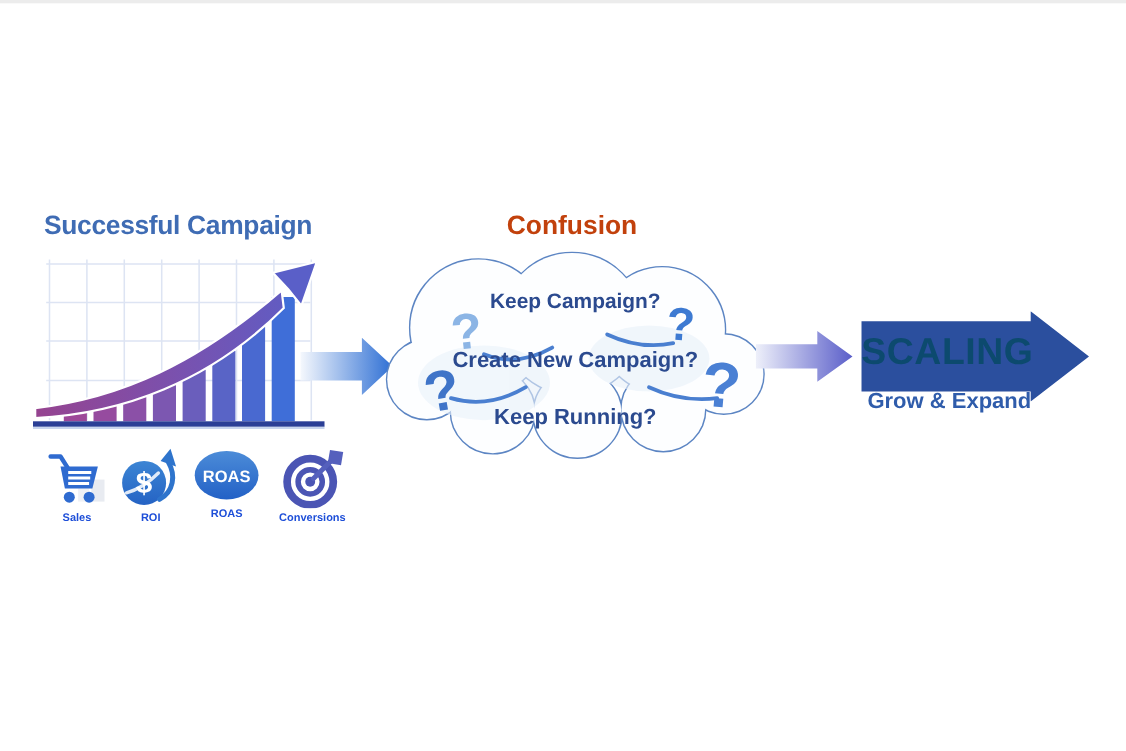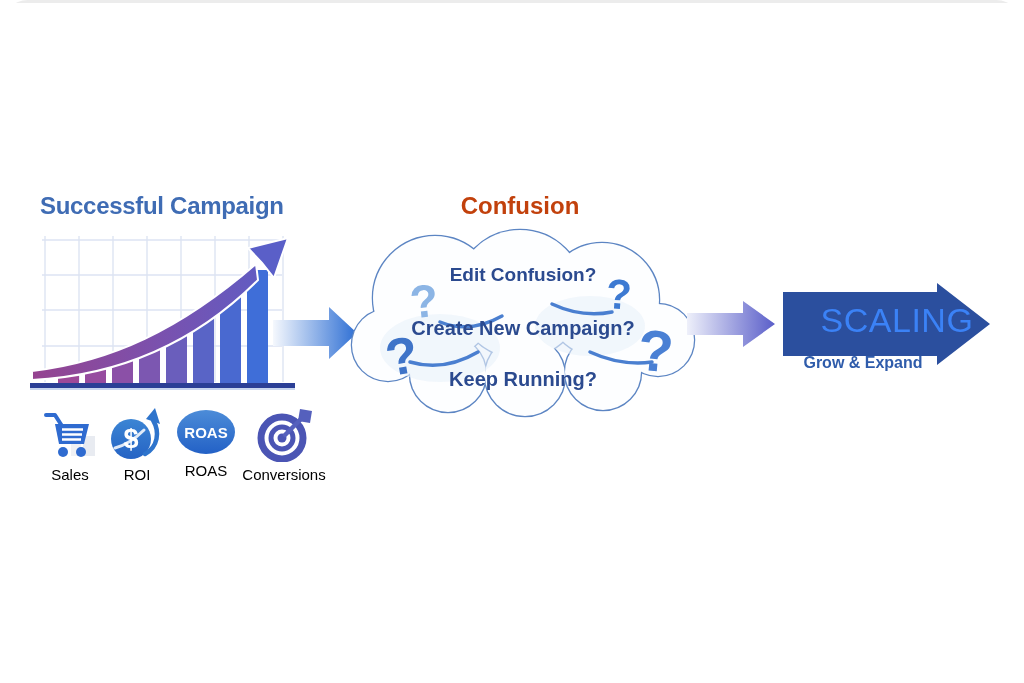--- a/index.html
+++ b/index.html
@@ -1,37 +1,37 @@
 <!DOCTYPE html>
 <html><head>
 <meta charset="utf-8">
 <style>
   html,body{margin:0;padding:0;background:#ffffff;}
   #canvas{
     position:relative;width:1024px;height:683px;background:#ffffff;
-    overflow:hidden;font-family:"Liberation Sans",sans-serif;border-radius:28px;
+    overflow:hidden;font-family:"Liberation Sans",sans-serif;
   }
   .abs{position:absolute;}
   #top-edge{left:0;top:0;width:1024px;height:3px;background:#ececec;}
 
   
   #left-title{
     left:40px;top:192px;width:300px;
     font-size:24px;font-weight:700;letter-spacing:-0.3px;color:#3f6cb4;
   }
   #chart-svg{left:30px;top:230px;}
   .metric{
     display:flex;flex-direction:column;align-items:center;gap:4px;top:406px;
   }
   #metric-0{left:36px;width:68px;}
   #metric-1{left:104px;width:66px;}
   #metric-2{left:172px;width:68px;}
   #metric-3{left:238px;width:92px;justify-content:space-between;}
   .metric-label{
-    font-size:15px;font-weight:400;color:#000000;text-align:center;white-space:nowrap;
+    font-size:10px;font-weight:700;color:#1d4ed8;text-align:center;white-space:nowrap;
   }
 
   
   #mid-title{
     left:420px;top:192px;width:200px;text-align:center;
     font-size:24px;font-weight:700;color:#c2410c;
   }
   #cloud-svg{left:350px;top:228px;}
   .cloud-q{
     left:373px;width:300px;text-align:center;
@@ -47,25 +47,25 @@
   #qmark-3{left:638px;top:322px;font-size:58px;transform:rotate(5deg);}
 
   
   #connector-left{left:273px;top:304px;}
   #connector-right{left:687px;top:299px;}
 
   
   #scaling-arrow-svg{left:783px;top:283px;}
   #scaling-text{
     left:783px;top:300px;width:156px;text-align:center;
-    font-size:34px;font-weight:400;letter-spacing:0.5px;color:#3b82f6;line-height:40px;margin-left:36px;
+    font-size:34px;font-weight:700;letter-spacing:0.5px;color:#0c4a6e;line-height:40px;
   }
   #scaling-sub{
     left:783px;top:354px;width:160px;text-align:center;
-    font-size:16px;font-weight:700;color:#2f5cab;white-space:nowrap;
+    font-size:20px;font-weight:700;color:#2f5cab;white-space:nowrap;
   }
 </style>
 </head>
 <body>
 
 <div id="canvas">
 
   <div id="top-edge" class="abs"></div>
 
   <div id="left-title" class="abs">Successful Campaign</div>
@@ -196,21 +196,21 @@
       <ellipse cx="240" cy="98" rx="55" ry="30"></ellipse>
     </g>
     <g stroke="#4a7fd0" stroke-width="3.5" fill="none" stroke-linecap="round">
       <path d="M90,94 Q120,106 152,88"></path>
       <path d="M202,76 Q232,90 262,84"></path>
       <path d="M60,134 Q94,144 128,124"></path>
       <path d="M240,124 Q270,138 302,134"></path>
     </g>
   </svg>
 
-  <div id="cloud-q-0" class="cloud-q abs">Edit Confusion?</div>
+  <div id="cloud-q-0" class="cloud-q abs">Keep Campaign?</div>
   <div id="cloud-q-2" class="cloud-q abs">Keep Running?</div>
   <div id="cloud-q-1" class="cloud-q abs">Create New Campaign?</div>
 
   <span id="qmark-0" class="qmark abs" style="color: rgb(140, 181, 229);">?</span>
   <span id="qmark-1" class="qmark abs" style="color: rgb(61, 122, 210);">?</span>
   <span id="qmark-2" class="qmark abs" style="color: rgb(63, 116, 200);">?</span>
   <span id="qmark-3" class="qmark abs" style="color: rgb(74, 128, 212);">?</span>
 
   <svg id="connector-right" class="abs" width="90" height="50" viewBox="0 0 90 50">
     <defs>

